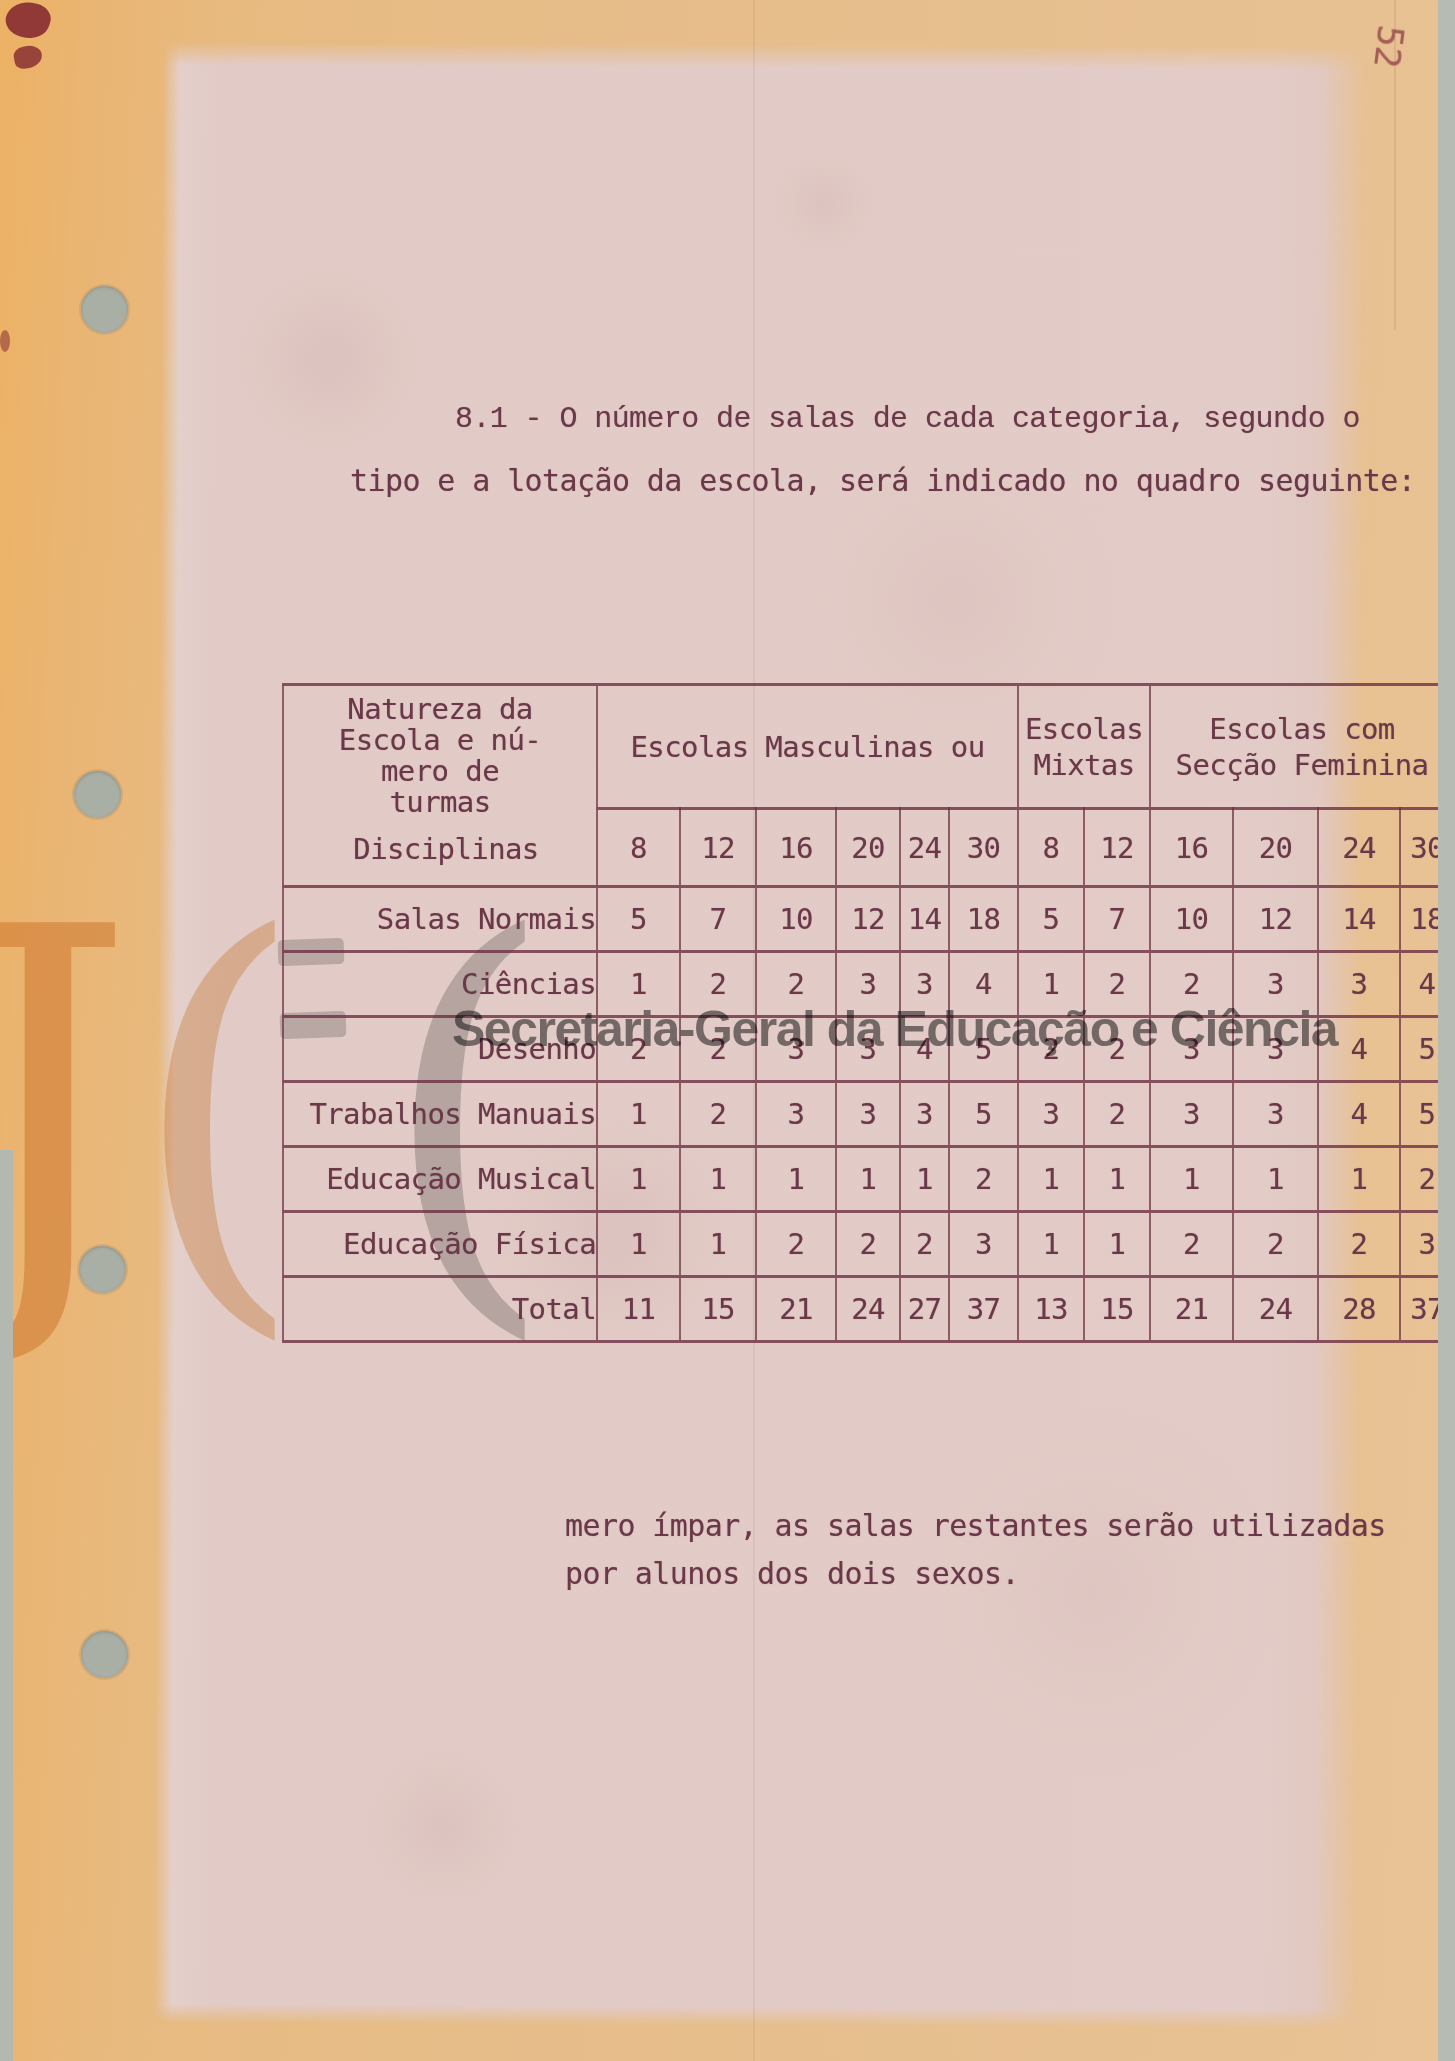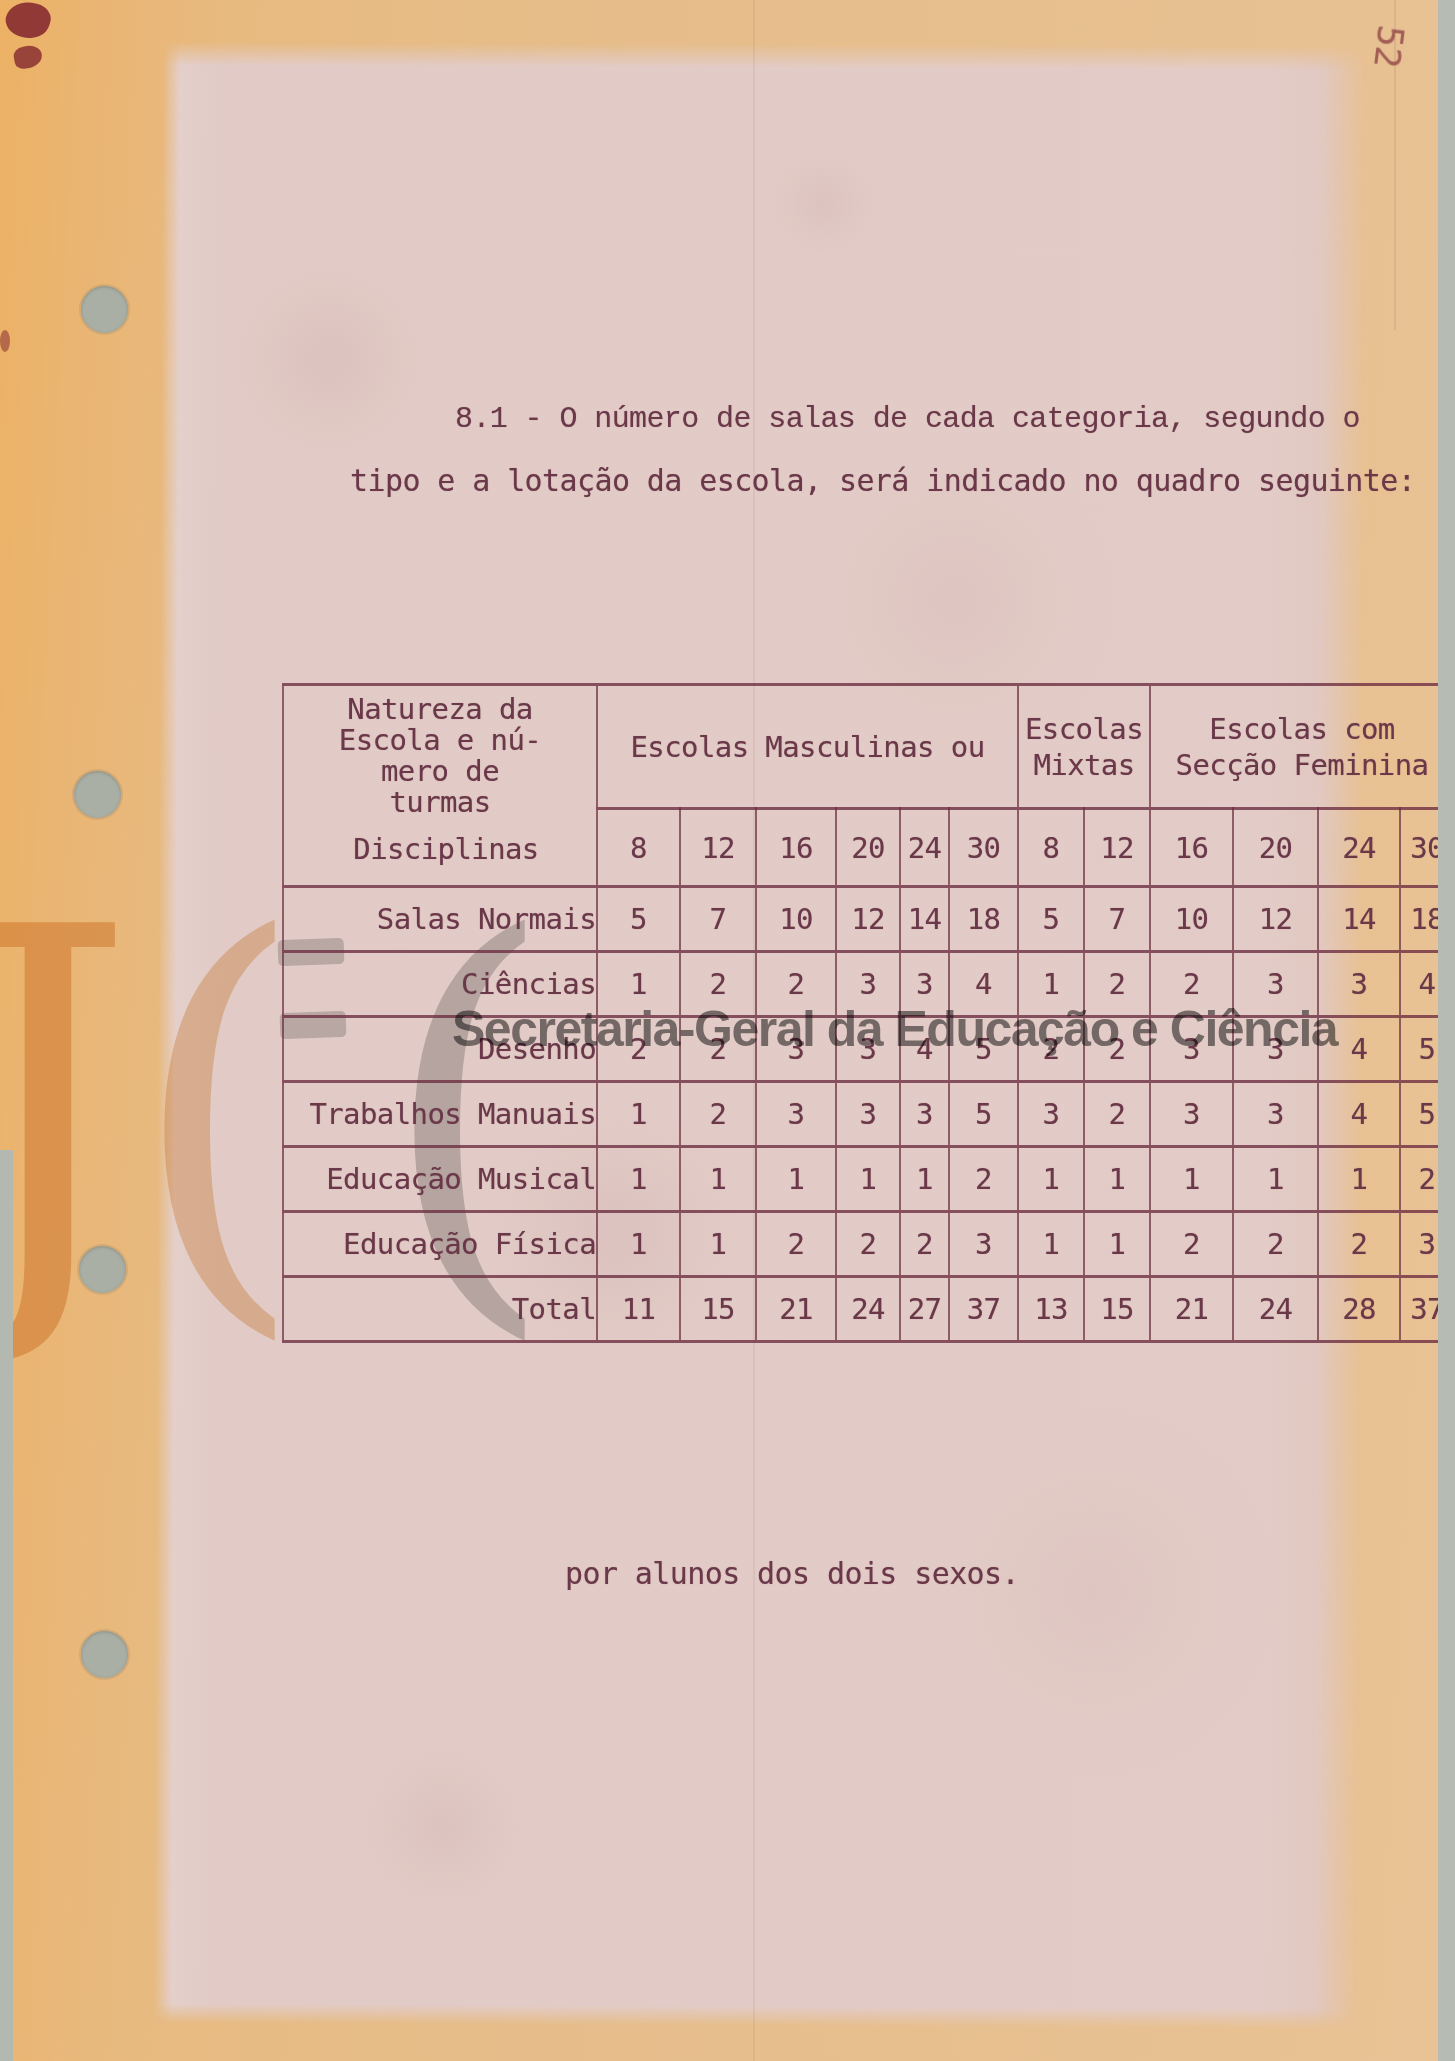--- a/index.html
+++ b/index.html
@@ -262,20 +262,21 @@
           <td>13</td>
           <td>15</td>
           <td>21</td>
           <td>24</td>
           <td>28</td>
           <td>37</td>
         </tr>
       </tbody>
     </table>
 
+  <div class="typew close3">mero ímpar, as salas restantes serão utilizadas</div>
   <div class="typew close4">por alunos dos dois sexos.</div>
 
   <div class="wm-text">Secretaria-Geral da Educação e Ciência</div>
 
   <div class="hole h1"></div>
   <div class="hole h2"></div>
   <div class="hole h3"></div>
   <div class="hole h4"></div>
 
   <div class="typew corner-mark">52</div>

